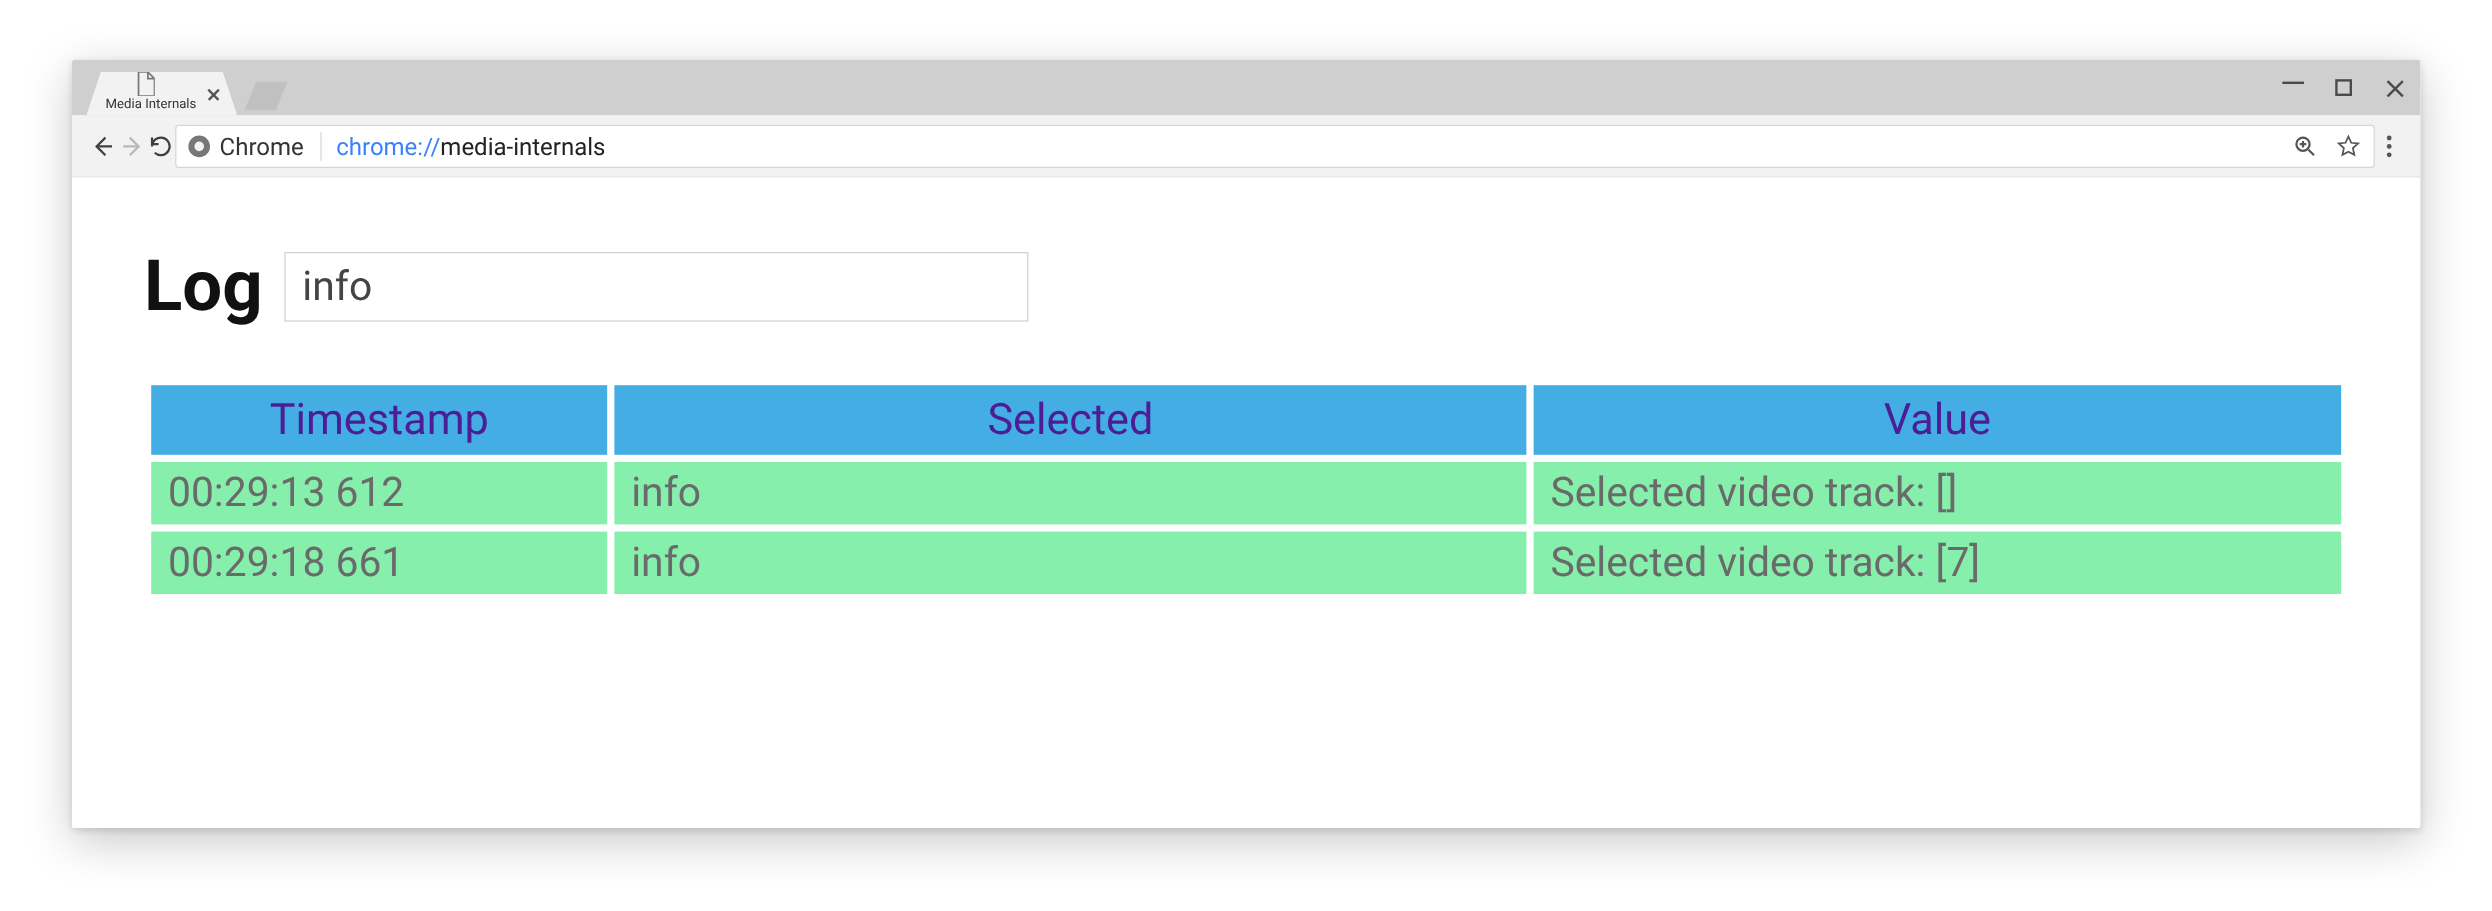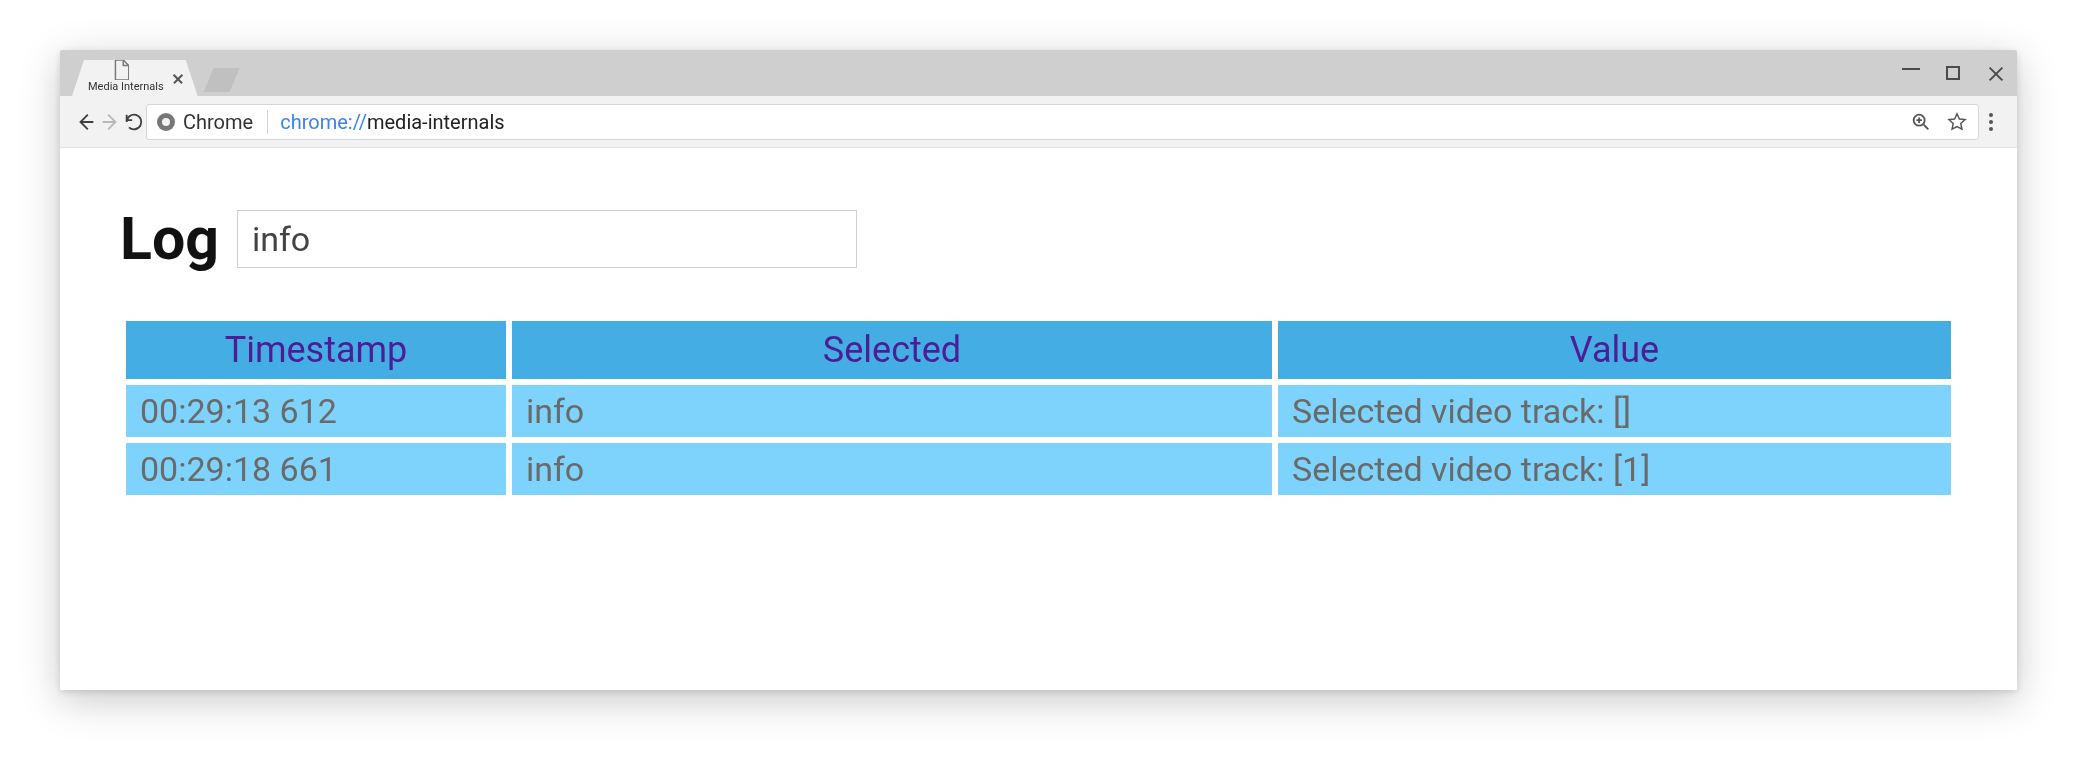--- a/index.html
+++ b/index.html
@@ -136,21 +136,21 @@
   table.log {
     width: 100%; border-collapse: separate; border-spacing: 6px 6px;
     font-size: 34px;
     table-layout: fixed;
   }
   table.log th {
     background: #44aee4; color:#4c1d95; font-weight:400;
     padding: 8px 10px; text-align:center; font-size:36px;
   }
   table.log td {
-    background:#7dd3fc; color:#6a6a6a;
+    background:#86efac; color:#6a6a6a;
     padding: 6px 14px; text-align:left;
   }
   table.log col.c1 { width: 380px; }
   table.log col.c2 { width: 760px; }
   table.log col.c3 { }
 </style>
 </head>
 <body>
 
 <div class="canvas">
@@ -255,20 +255,20 @@
         </thead>
         <tbody>
           <tr>
             <td>00:29:13 612</td>
             <td>info</td>
             <td>Selected video track: []</td>
           </tr>
           <tr>
             <td>00:29:18 661</td>
             <td>info</td>
-            <td>Selected video track: [1]</td>
+            <td>Selected video track: [7]</td>
           </tr>
         </tbody>
       </table>
     </div>
 
   </div>
 </div>
 
 </body></html>

